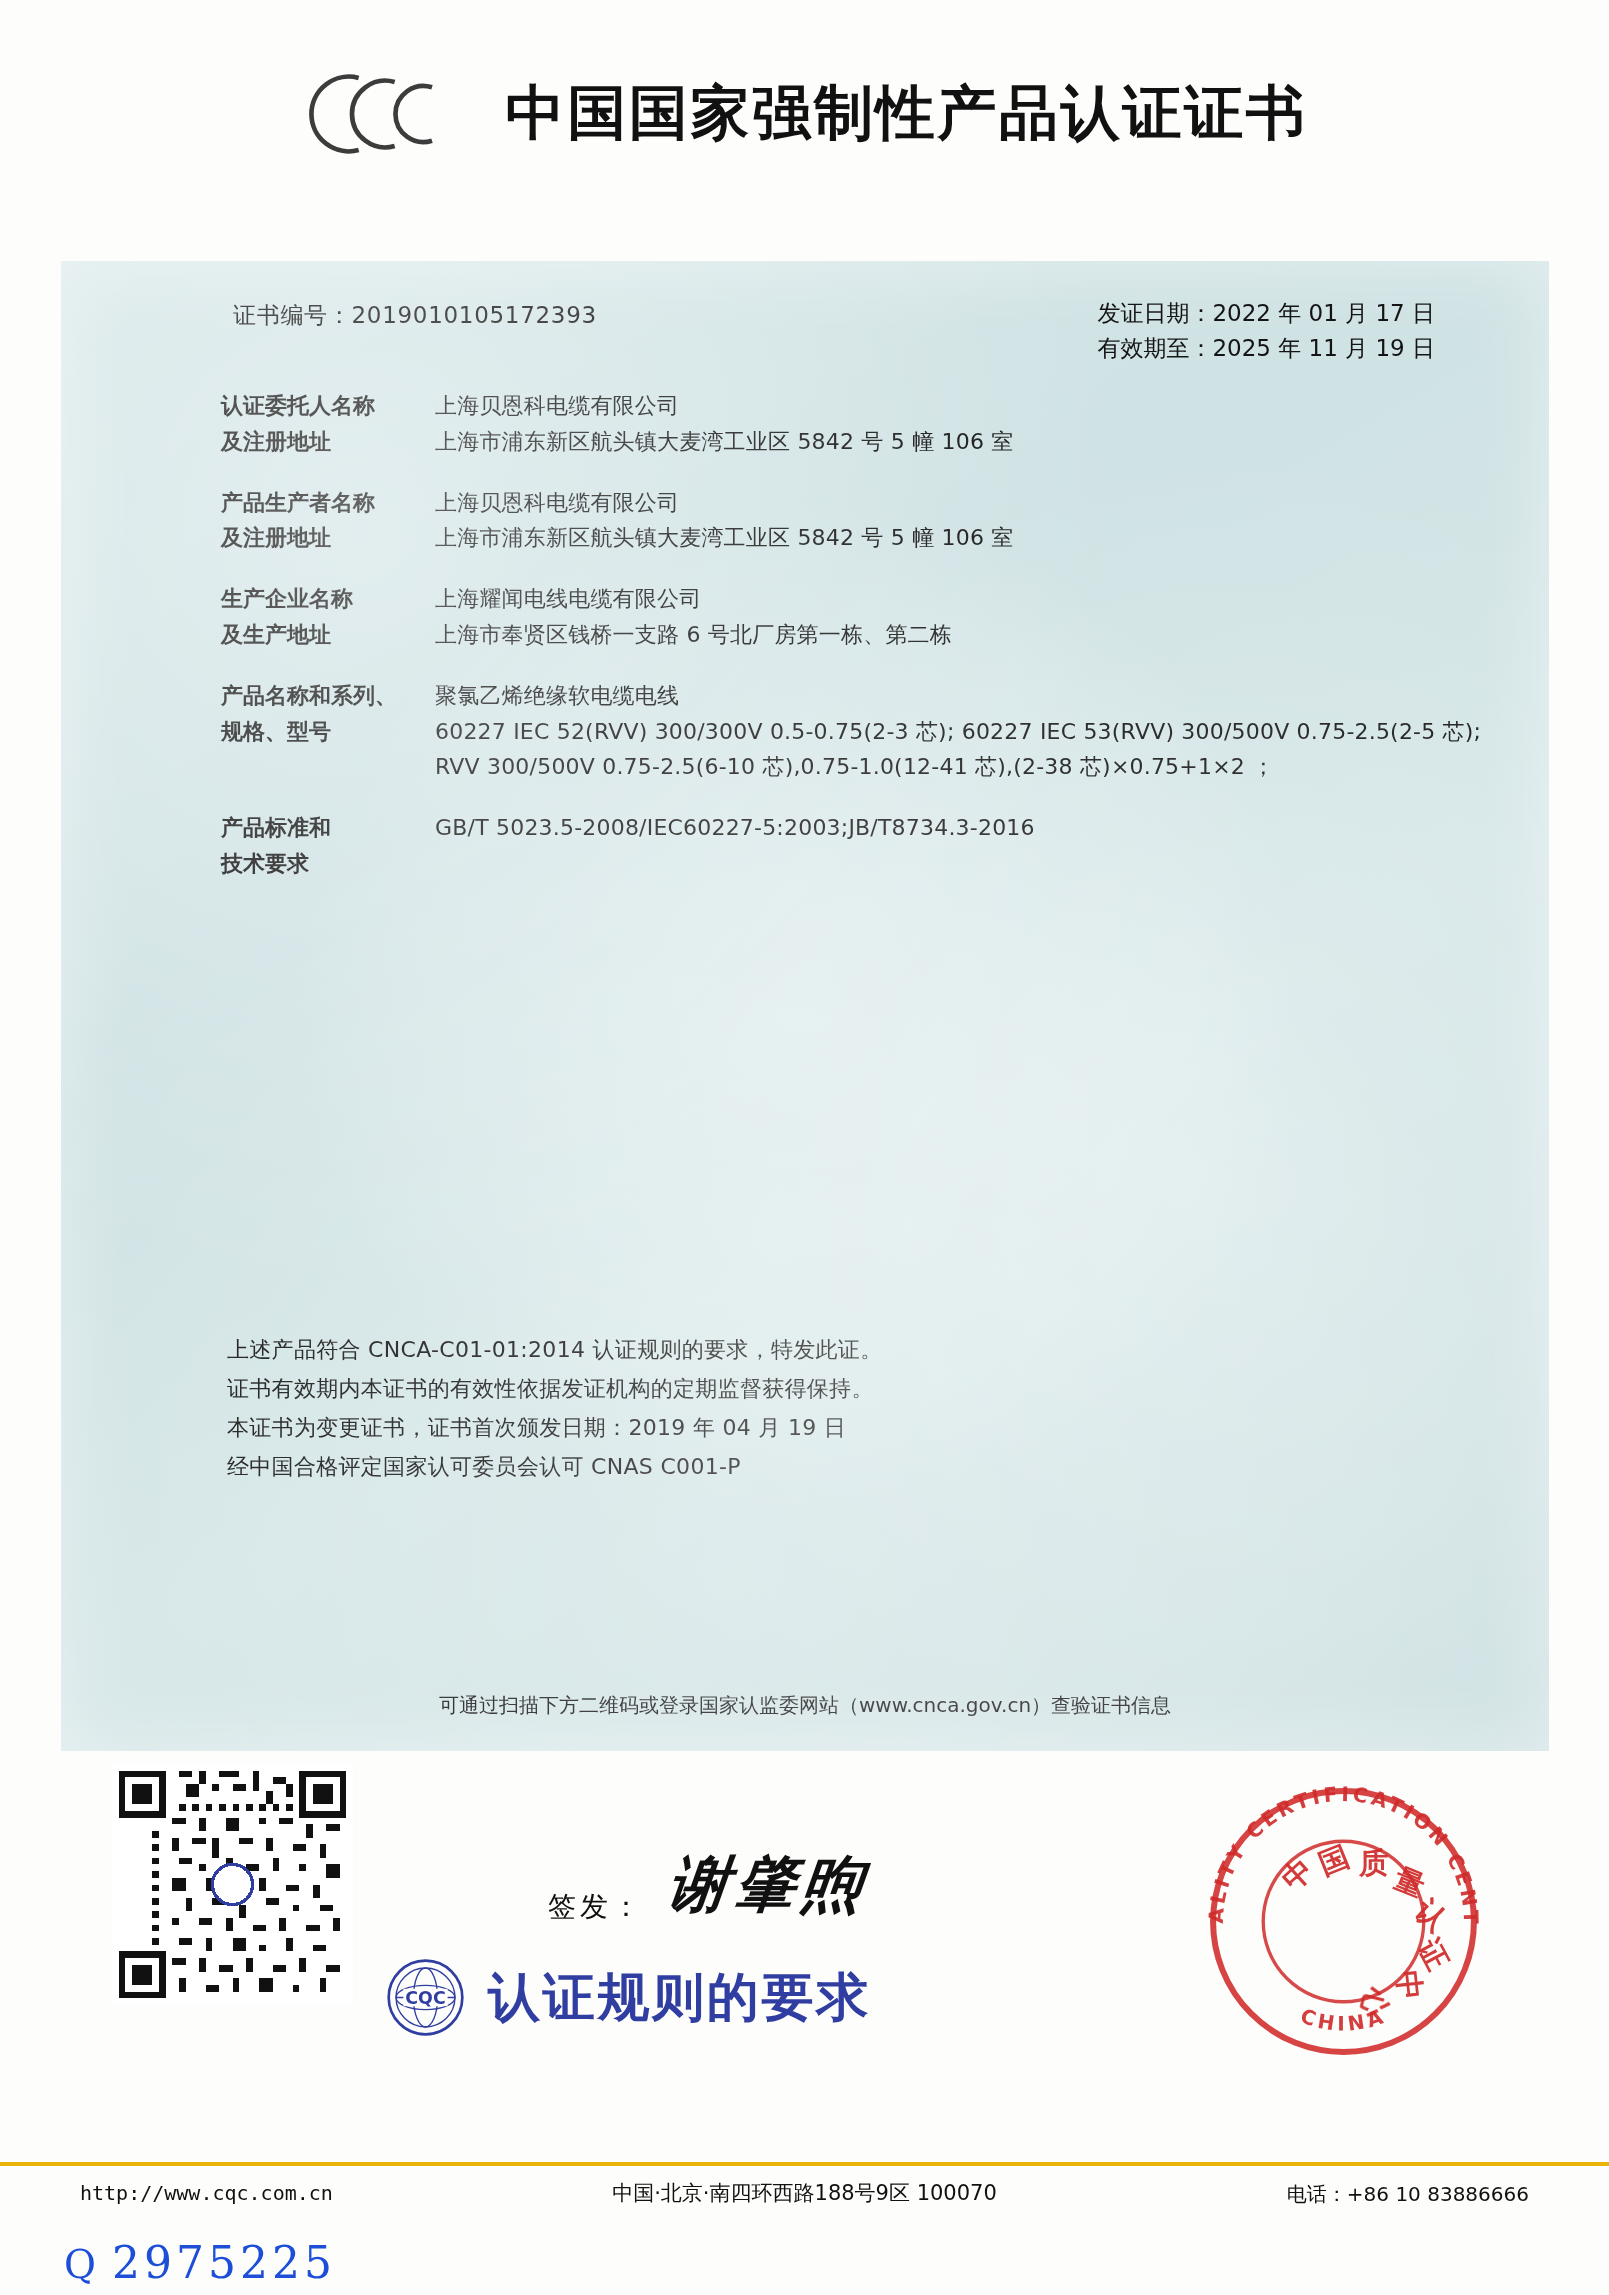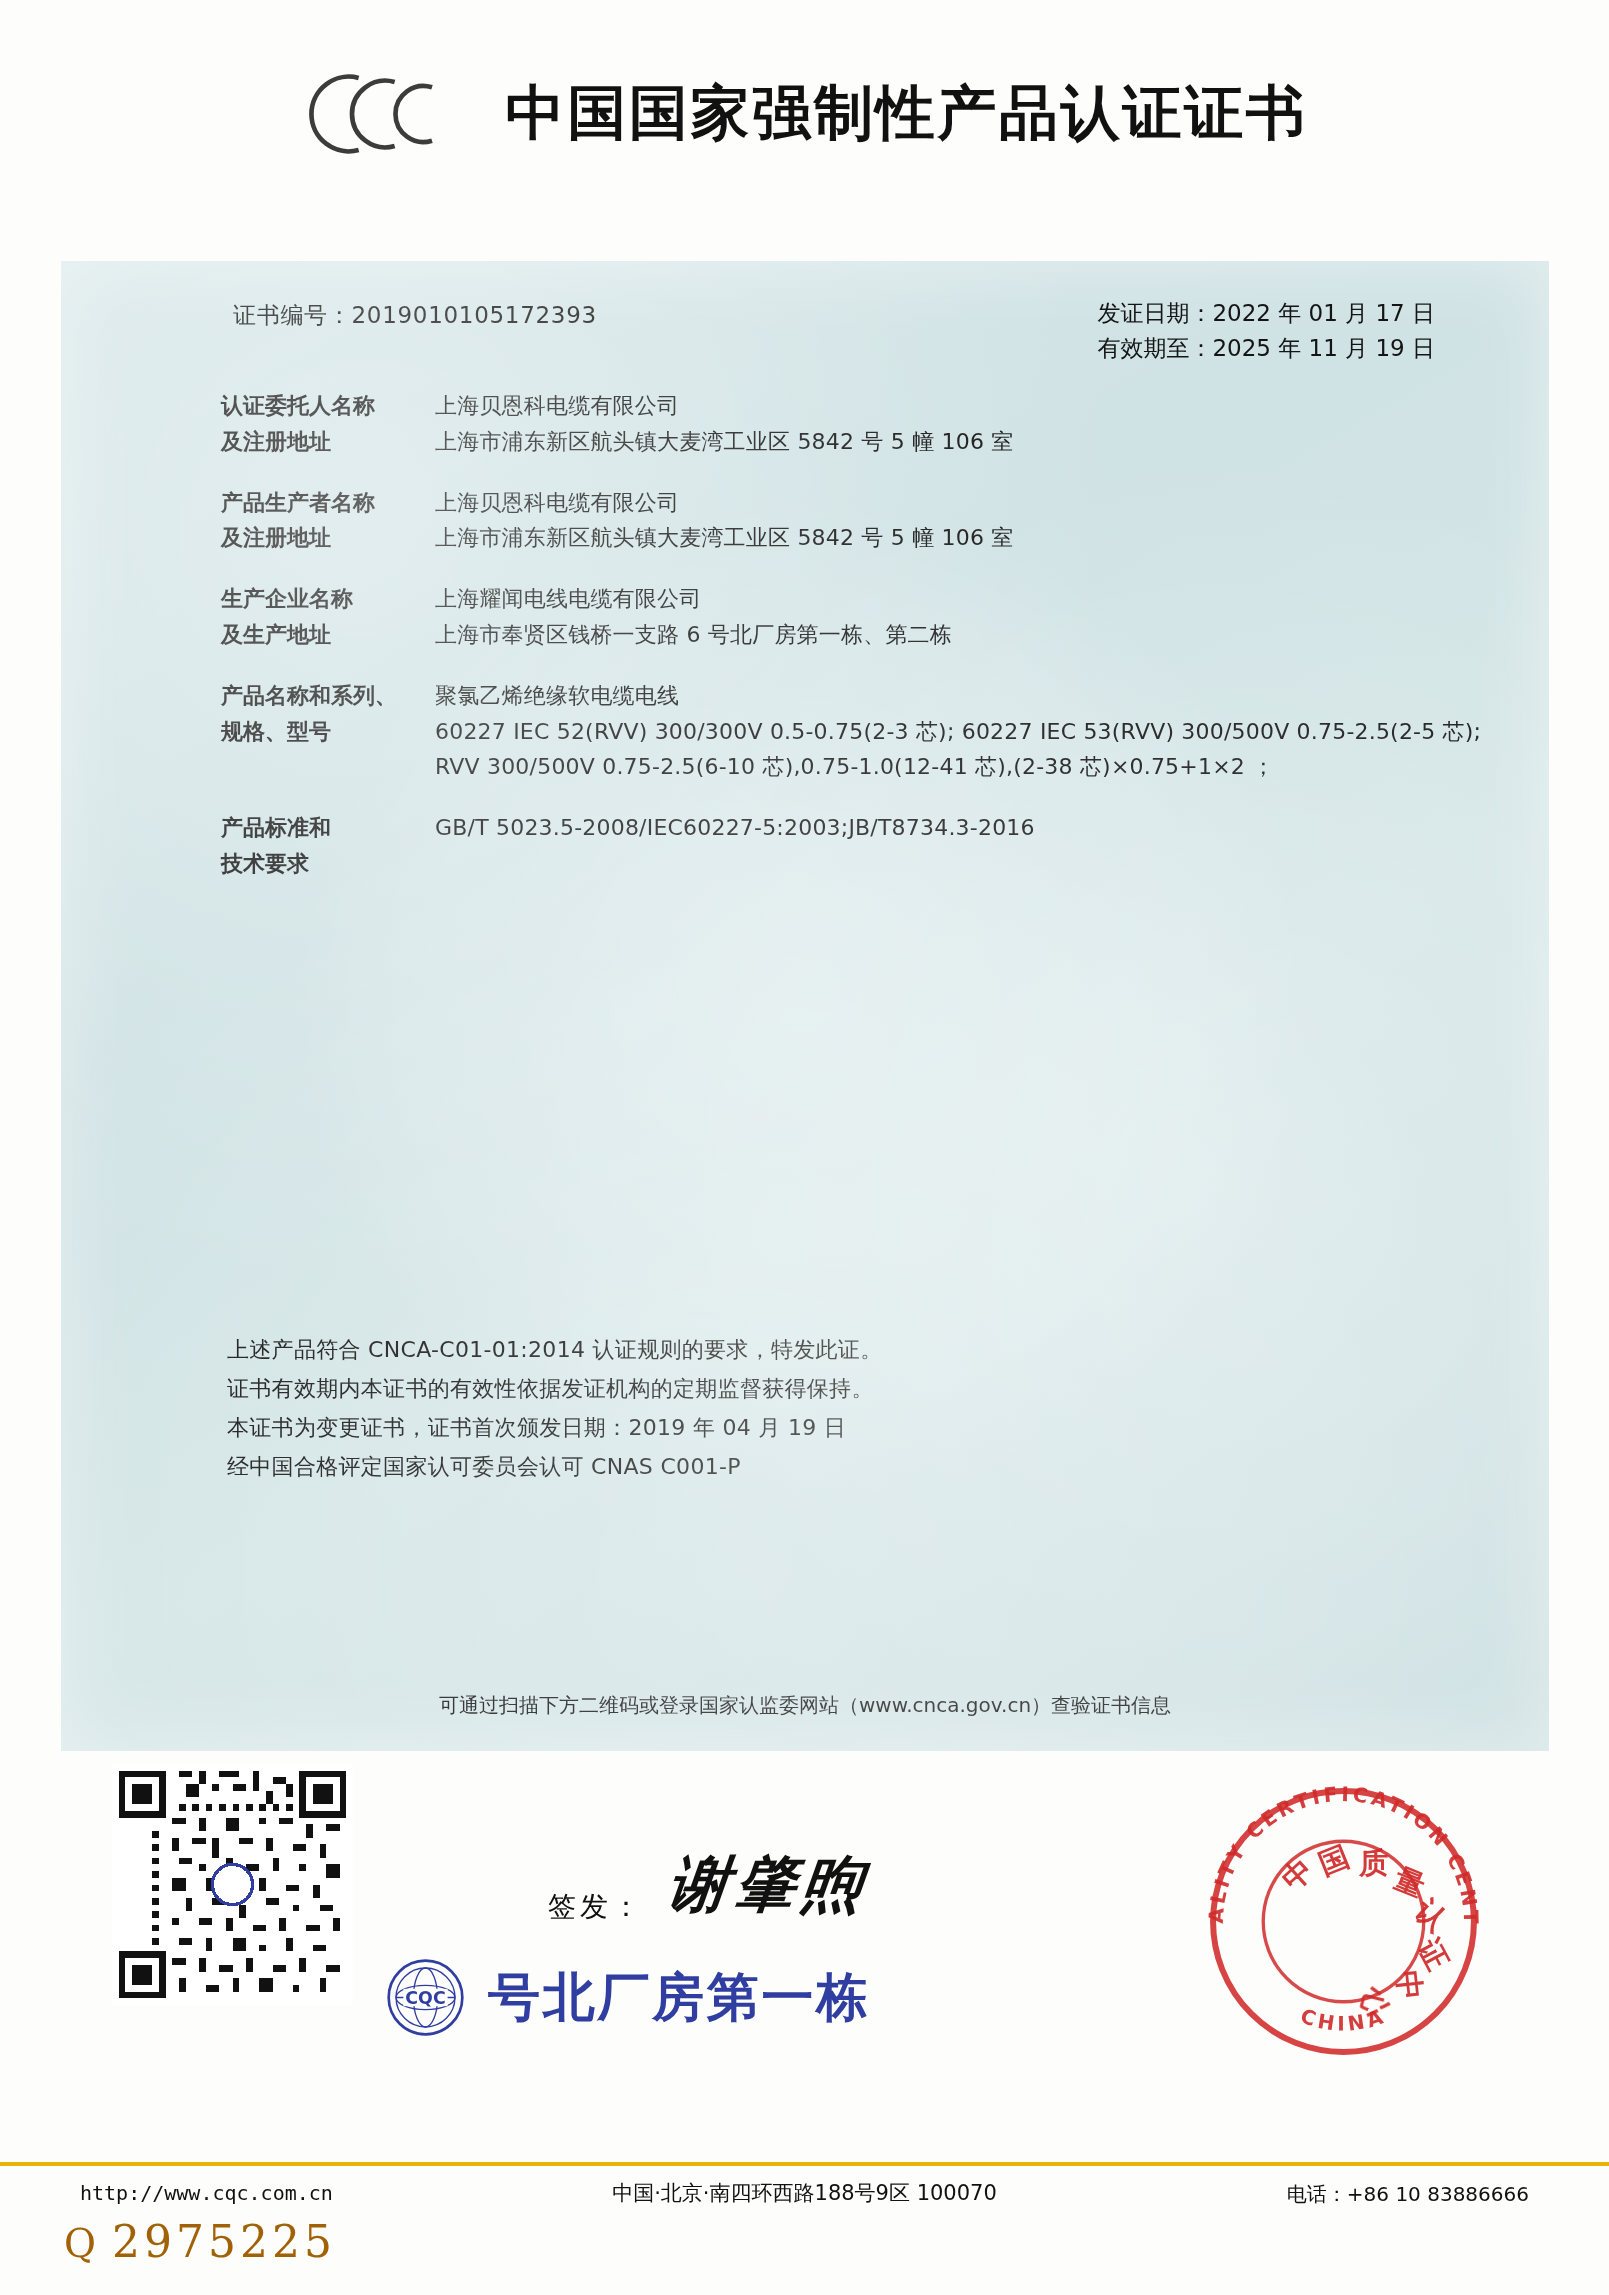--- a/index.html
+++ b/index.html
@@ -278,24 +278,24 @@
     top: 14.7px;
     font-family: "DejaVu Sans", sans-serif;
     font-size: 20px;
     color: #111;
     white-space: nowrap;
     margin-left: 47px;
   }
   .serial {
     position: absolute;
     left: 64px;
-    bottom: 28px;
+    bottom: 7px;
     font-family: "DejaVu Serif", serif;
     font-size: 44px;
-    color: #a16207;
+    color: #1d4ed8;
     letter-spacing: 4px;
   }
   .serial .q {
     font-size: 39px;
     margin-right: 12px;
   }
 </style>
 </head>
 <body>
 
@@ -497,21 +497,21 @@
         <svg width="79" height="79" viewBox="0 0 118 118">
           <circle cx="59" cy="59" r="55" fill="none" stroke="#2f3ea0" stroke-width="4"></circle>
           <circle cx="59" cy="59" r="44" fill="none" stroke="#2f3ea0" stroke-width="2"></circle>
           <ellipse cx="59" cy="59" rx="44" ry="18" fill="none" stroke="#2f3ea0" stroke-width="2"></ellipse>
           <ellipse cx="59" cy="59" rx="18" ry="44" fill="none" stroke="#2f3ea0" stroke-width="2"></ellipse>
           <line x1="15" y1="59" x2="103" y2="59" stroke="#2f3ea0" stroke-width="2"></line>
           <rect x="26" y="46" width="66" height="26" fill="#ffffff"></rect>
           <text x="59" y="68" font-family="'DejaVu Sans',sans-serif" font-size="26" font-weight="bold" fill="#2f3ea0" text-anchor="middle">CQC</text>
         </svg>
       </div>
-      <div class="cqc-name">号北厂房第一栋</div>
+      <div class="cqc-name">认证规则的要求</div>
     </div>
 
     <div class="seal">
       <svg width="301" height="301" viewBox="0 0 450 450">
         <defs>
           <path id="arcTop" d="M 45 225 A 180 180 0 0 1 405 225"></path>
           <path id="arcBottom" d="M 62 225 A 163 163 0 0 0 388 225"></path>
         </defs>
         <circle cx="225" cy="225" r="195" fill="none" stroke="#d02a2a" stroke-width="9" opacity="0.88"></circle>
         <circle cx="225" cy="225" r="120" fill="none" stroke="#d02a2a" stroke-width="5" opacity="0.85"></circle>

